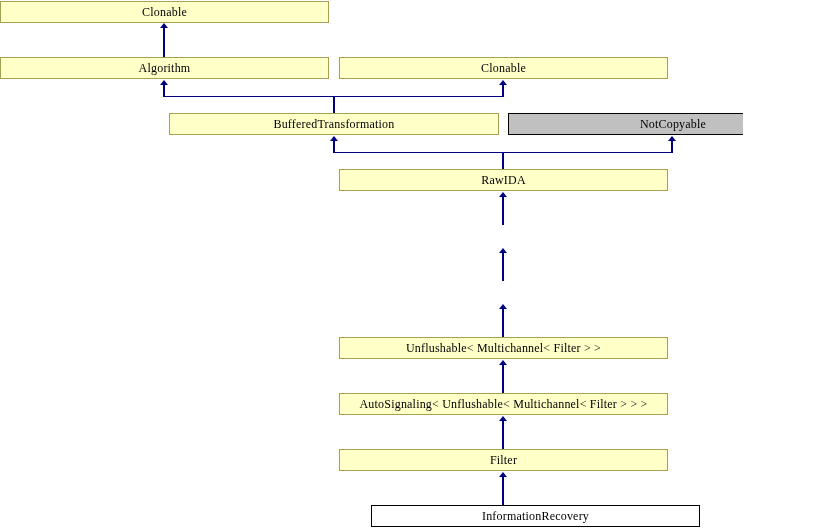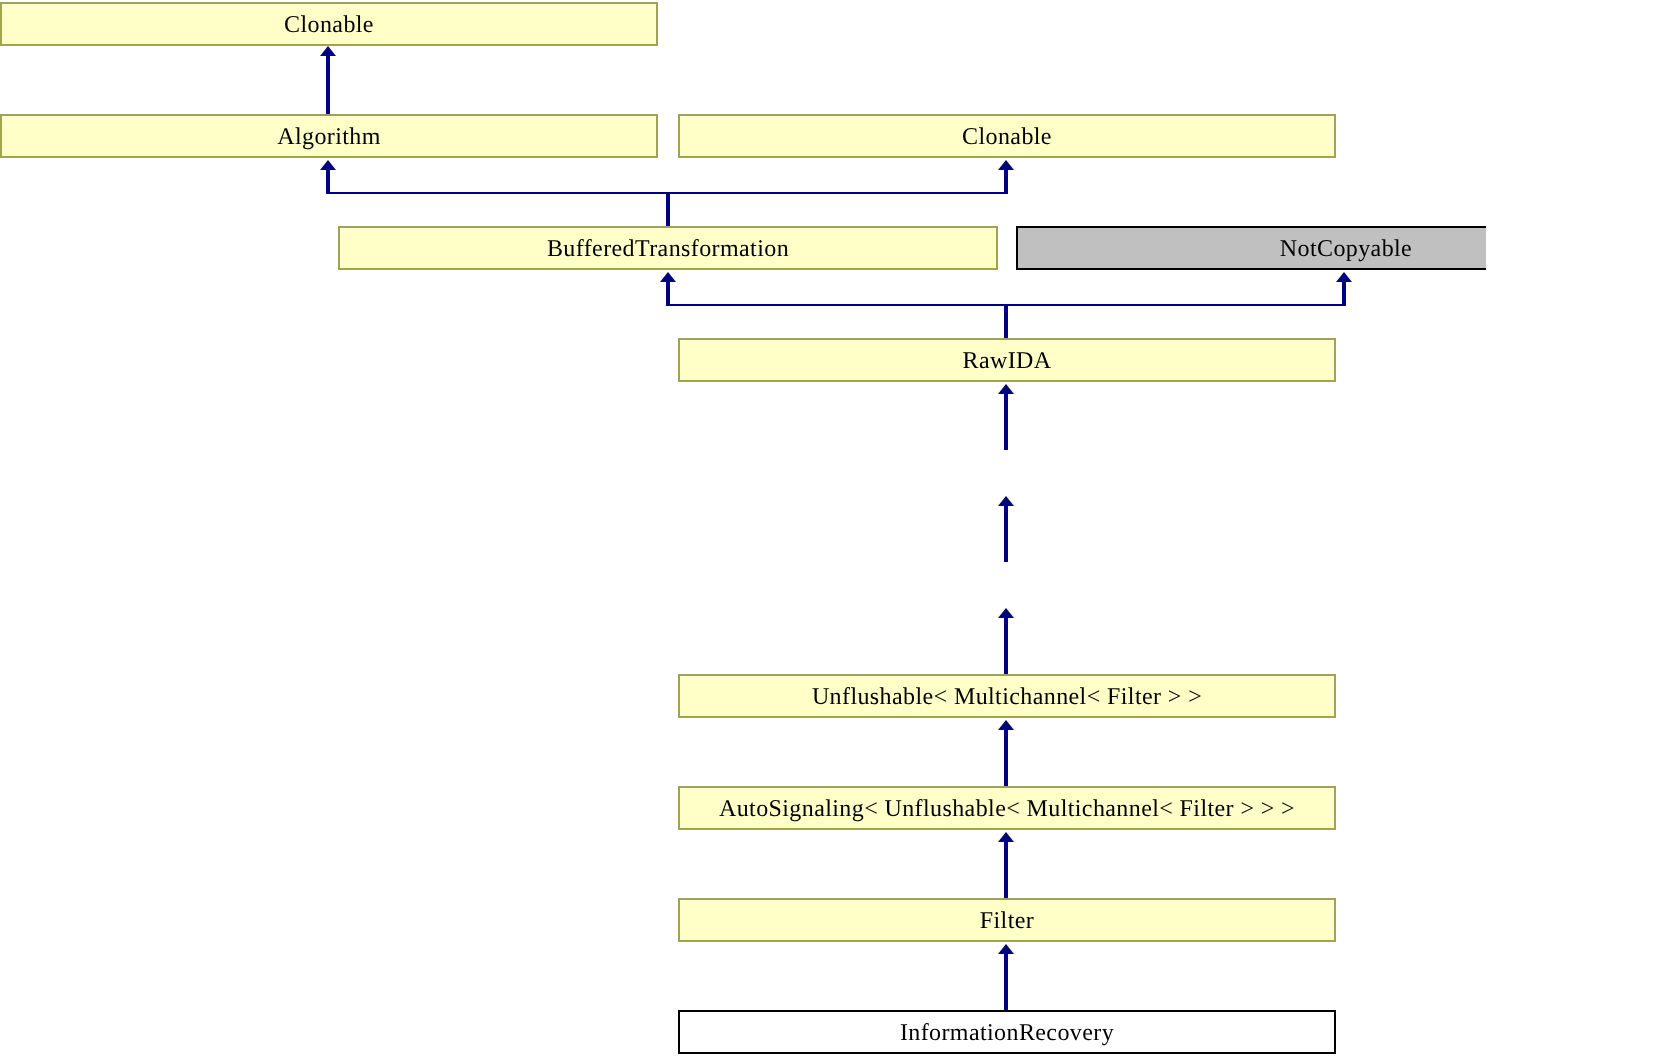--- a/index.html
+++ b/index.html
@@ -31,20 +31,21 @@
     background: var(--node-fill, #ffffc8);
     border: 1px solid var(--node-border, #a2a254);
   }
   .node.undoc {
     background: var(--undocumented-fill, #c0c0c0);
     border: 1px solid var(--undocumented-border, #000000);
   }
   .node.current {
     background: var(--current-fill, #ffffff);
     border: 1px solid var(--current-border, #000000);
+    margin-left: 32px;
   }
   .vline {
     position: absolute;
     width: 2px;
     background: var(--edge, #000080);
   }
   .hline {
     position: absolute;
     height: 1px;
     background: var(--edge, #000080);

